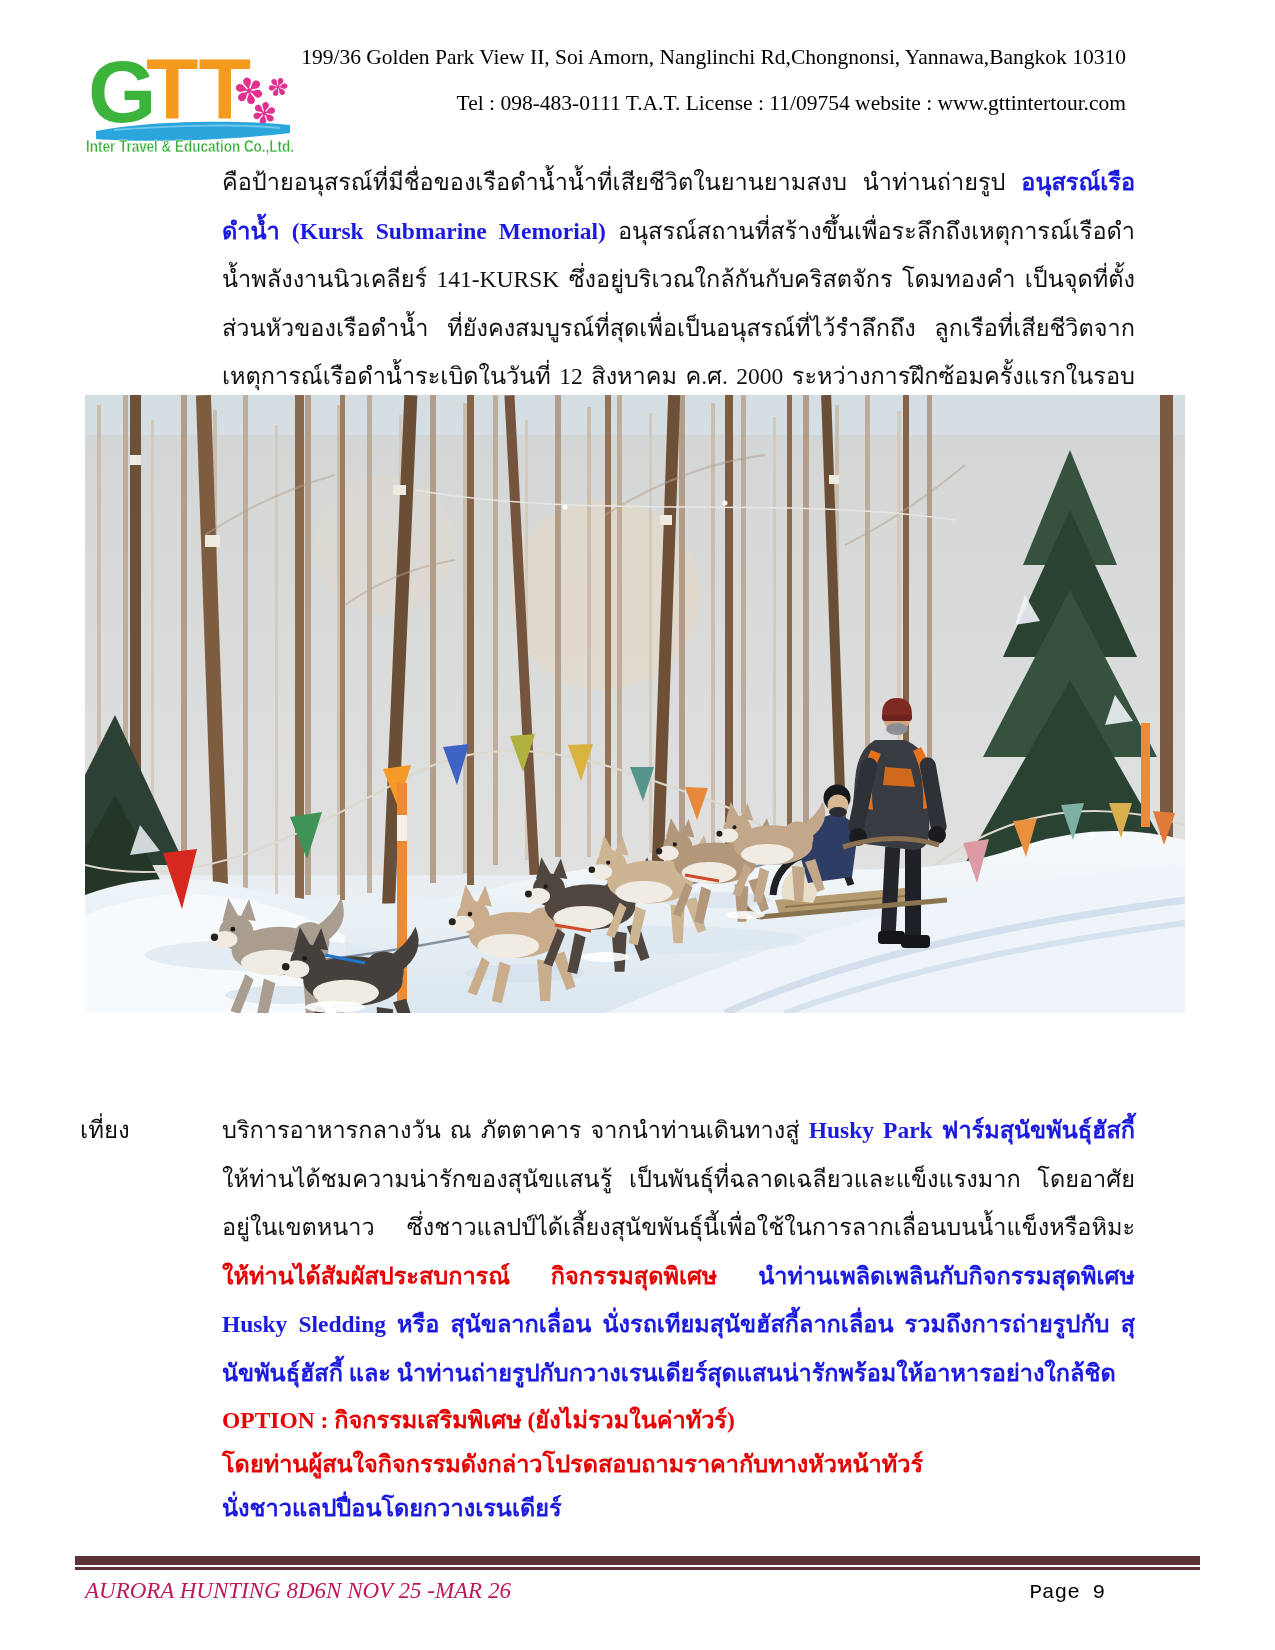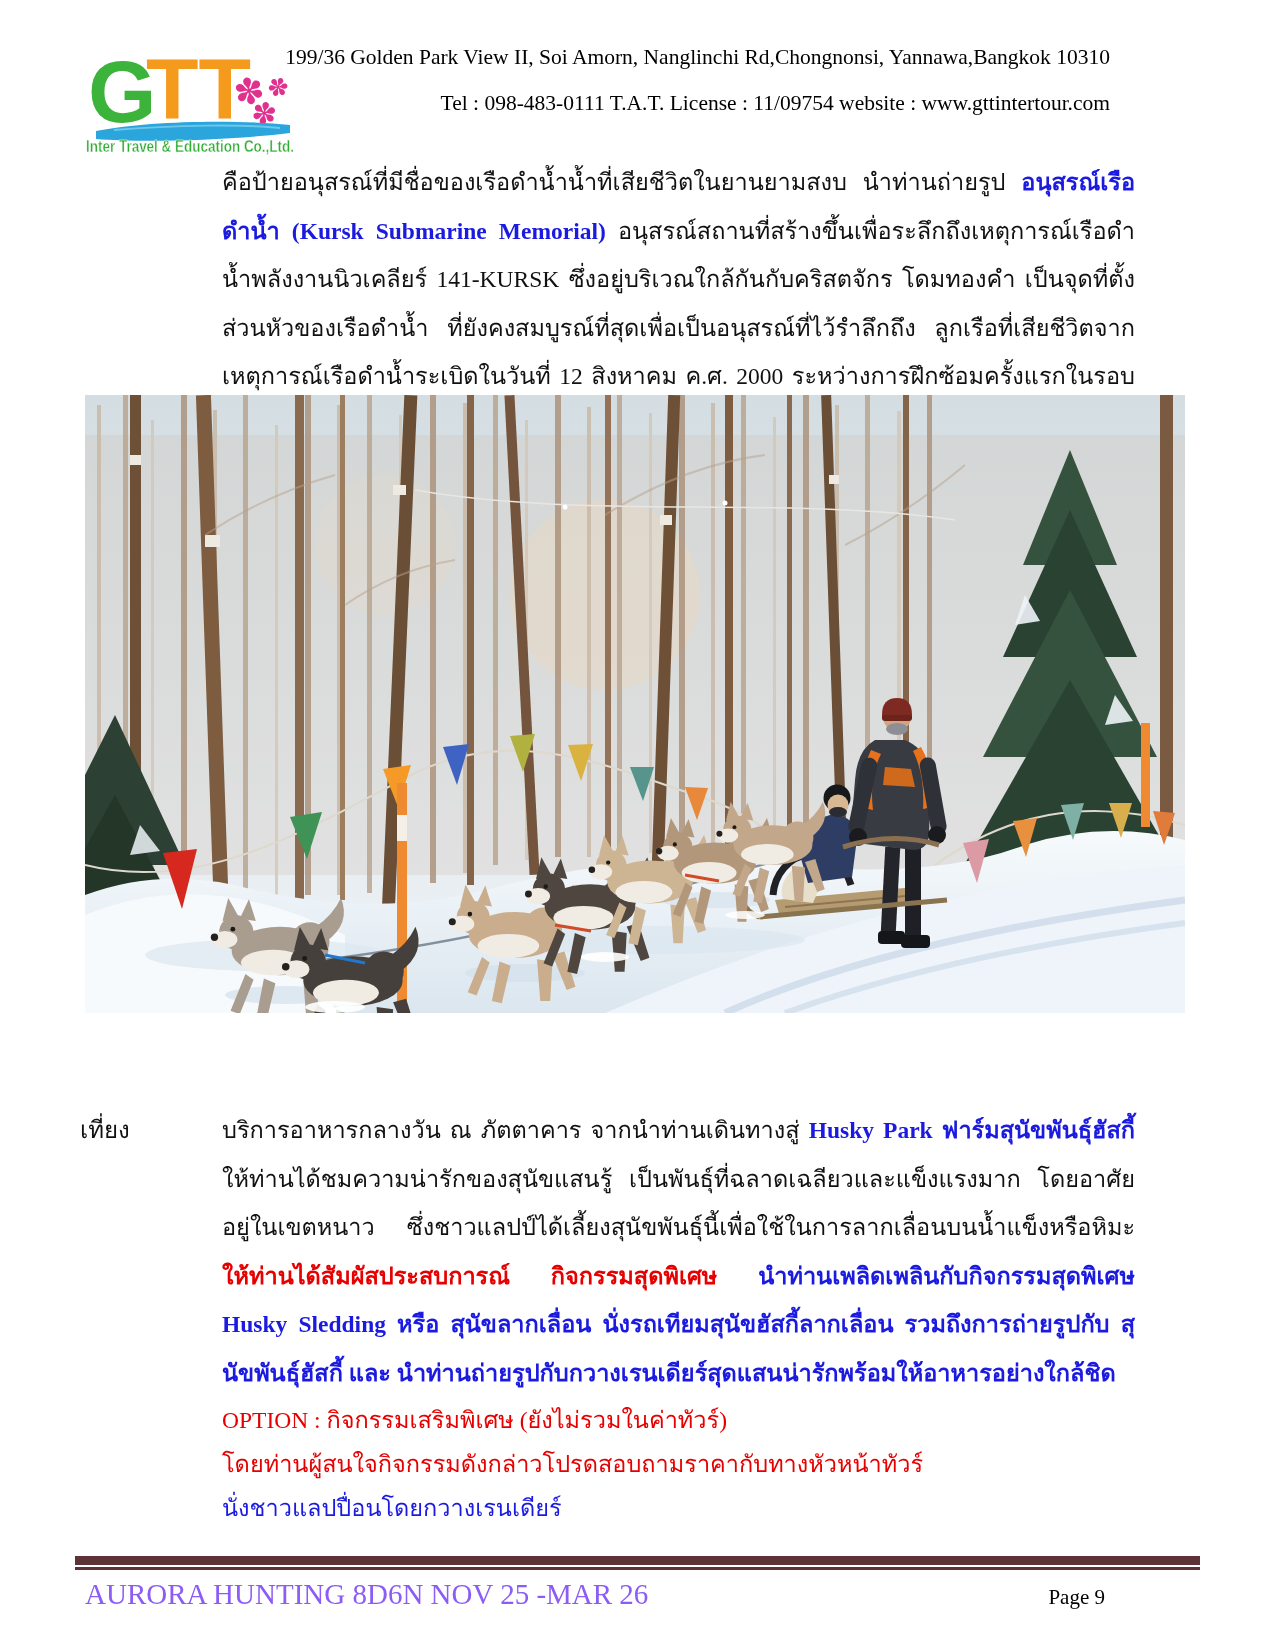--- a/index.html
+++ b/index.html
@@ -1,43 +1,43 @@
 <!DOCTYPE html>
 <html><head>
 <meta charset="utf-8">
 <style>
   html,body{margin:0;padding:0;background:#888;}
   .page{position:relative;width:1275px;height:1650px;background:#ffffff;margin:0 auto;
         font-family:"Liberation Serif",serif;color:#111;overflow:hidden;}
   
   .logo-box{position:absolute;top:36px;left:84px;width:218px;height:120px;}
-  .address{position:absolute;top:34px;left:284px;width:826px;text-align:right;
+  .address{position:absolute;top:34px;left:300px;width:826px;text-align:right;
            font-size:21.5px;line-height:46px;color:#000;}
   
   .para{position:absolute;text-align:justify;font-size:23.5px;line-height:48.6px;margin:0;}
   #para1{top:158px;left:222px;width:913px;}
   .blue{color:#1b1ae0;font-weight:bold;}
   .red{color:#e60000;font-weight:bold;}
   
   .photo{position:absolute;top:395px;left:85px;width:1100px;height:618px;margin:0;
          overflow:hidden;background:#dfe7ea;}
   .photo svg{display:block;width:100%;height:100%;}
   
   .noon-label{position:absolute;top:1106px;left:80px;font-size:24px;font-weight:normal;line-height:49px;}
   #noonbody{top:1106px;left:222px;width:913px;}
   #noonbody p{margin:0;}
-  .opt{line-height:44px;font-weight:normal;text-align:left;}
+  .opt{line-height:44px;font-weight:bold;text-align:left;}
   
   .footer-rule{position:absolute;top:1556px;left:75px;width:1125px;}
   .footer-rule .bar{height:9px;background:#5e3338;}
   .footer-rule .thin{height:3px;background:#5e3338;margin-top:2px;}
   .footer-row{position:absolute;top:1578px;left:85px;width:1115px;
               display:flex;justify-content:space-between;align-items:baseline;}
-  .footer-left{font-size:29px;color:#8b5cf6;}
-  .footer-right{font-family:Liberation Serif, serif;font-size:21px;color:#000;padding-right:95px;text-align:center;}
+  .footer-left{font-size:23px;color:#be185d;font-style:italic;}
+  .footer-right{font-family:Liberation Mono, monospace;font-size:21px;color:#000;padding-right:95px;text-align:center;}
 </style>
 </head>
 <body>
 
 <div class="page">
 
   <div class="logo-box">
     <svg viewBox="0 0 218 122">
       <text x="4" y="86" font-family="Liberation Sans, sans-serif" font-size="88" font-weight="bold" fill="#3cb43c">G</text>
       <text x="62" y="82" font-family="Liberation Sans, sans-serif" font-size="86" font-weight="bold" fill="#f49a1c">TT</text>

